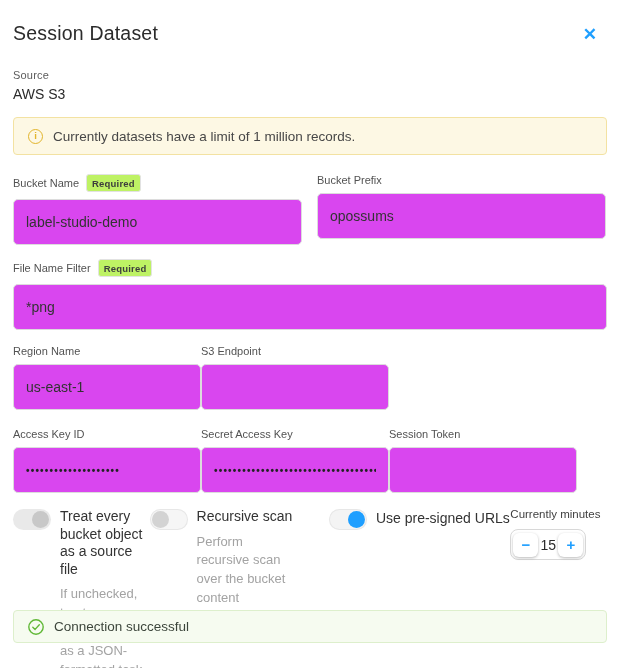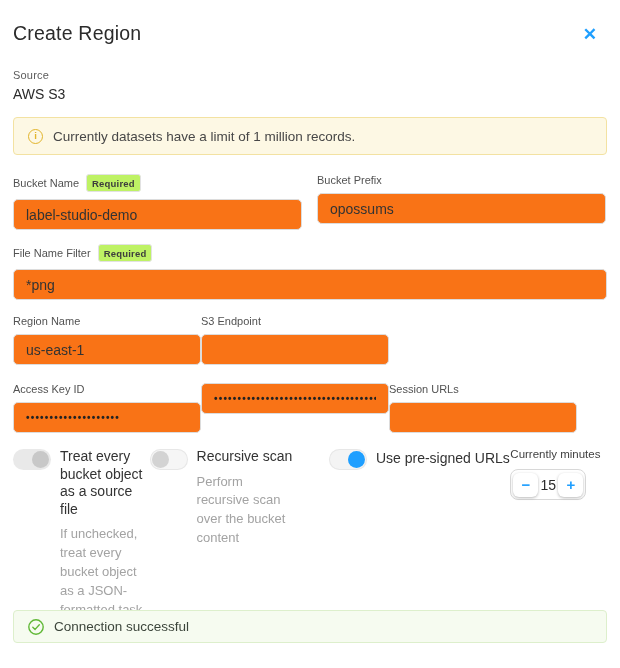--- a/index.html
+++ b/index.html
@@ -22,21 +22,21 @@
   .banner.ok { position:absolute; left:13px; right:13px; top:610px; background:#f6fbf0; border:1px solid #ddefcc; color:#3c453b; height:33px; }
   .info-dot { width:15px; height:15px; border-radius:50%; border:1.4px solid #e2b52c; color:#e2b52c; font-size:9.5px; line-height:12px; text-align:center; font-weight:700; flex:none; font-style:normal; }
 
   
   .frow { display:grid; column-gap:15px; }
   .frow.two { grid-template-columns:289px 289px; }
   .frow.three { grid-template-columns:188px 188px 188px; column-gap:0; }
   .m1 { margin-top:19px; } .m2 { margin-top:14px; } .m3 { margin-top:15px; } .m4 { margin-top:18px; }
   .flabel { display:flex; align-items:center; gap:7px; font-size:11px; color:#525252; margin-bottom:7px; }
   .req { font-size:9.5px; font-weight:700; color:#3d3d3d; background:#bef264; border:1px solid #e2e2e2; border-radius:3px; padding:2.5px 5px; letter-spacing:.2px; }
-  .inp { width:100%; height:31px; border:1px solid #dcdcdc; border-radius:5px; background:#f97316; padding:0 12px; font-family:"Liberation Sans", sans-serif; font-size:14px; color:#333; outline:none; }
+  .inp { width:100%; height:46px; border:1px solid #dcdcdc; border-radius:5px; background:#d946ef; padding:0 12px; font-family:"Liberation Sans", sans-serif; font-size:14px; color:#333; outline:none; }
   .inp.masked { font-size:10px; letter-spacing:1.2px; font-weight:700; color:#222; }
 
   
   .tsec { display:flex; margin-top:15px; align-items:flex-start; }
   .tcol { display:flex; align-items:flex-start; gap:9px; }
   .tcol1 { width:137px; } .tcol2 { width:180px; } .tcol3 { width:182px; }
   .tcol4 { margin-left:auto; width:97px; }
   .toggle { width:38px; height:21px; border-radius:11px; position:relative; flex:none; cursor:pointer; margin-top:1px; }
   .toggle .knob { width:17px; height:17px; border-radius:50%; position:absolute; top:2px; }
   .toggle.on-disabled { background:#e9e9e9; }
@@ -58,21 +58,21 @@
   .step-val { flex:1; text-align:center; font-size:14px; color:#2b2b2b; }
 
   .ok-icon { width:16px; height:16px; flex:none; }
 </style>
 </head>
 <body>
 
 <div class="page">
 
   <div class="hdr">
-    <div class="title">Create Region</div>
+    <div class="title">Session Dataset</div>
     <div class="close">✕</div>
   </div>
 
   <div class="src">
     <div class="mini-label">Source</div>
     <div class="src-val">AWS S3</div>
   </div>
 
   <div class="banner warn">
     <span class="info-dot">i</span>
@@ -120,25 +120,28 @@
   </div>
 
   <div class="frow three m4">
     <div>
       <div class="flabel">
           <span>Access Key ID</span>
         </div>
       <input class="inp masked" type="text" value="••••••••••••••••••••" style="">
     </div>
     <div>
+      <div class="flabel">
+          <span>Secret Access Key</span>
+        </div>
       <input class="inp masked" type="text" value="••••••••••••••••••••••••••••••••••••••••" style="">
     </div>
     <div>
       <div class="flabel">
-          <span>Session URLs</span>
+          <span>Session Token</span>
         </div>
       <input class="inp" type="text" value="" style="">
     </div>
   </div>
 
   <div class="tsec">
     <div class="tcol tcol1">
       <div class="toggle on-disabled">
           <span class="knob"></span>
         </div>

